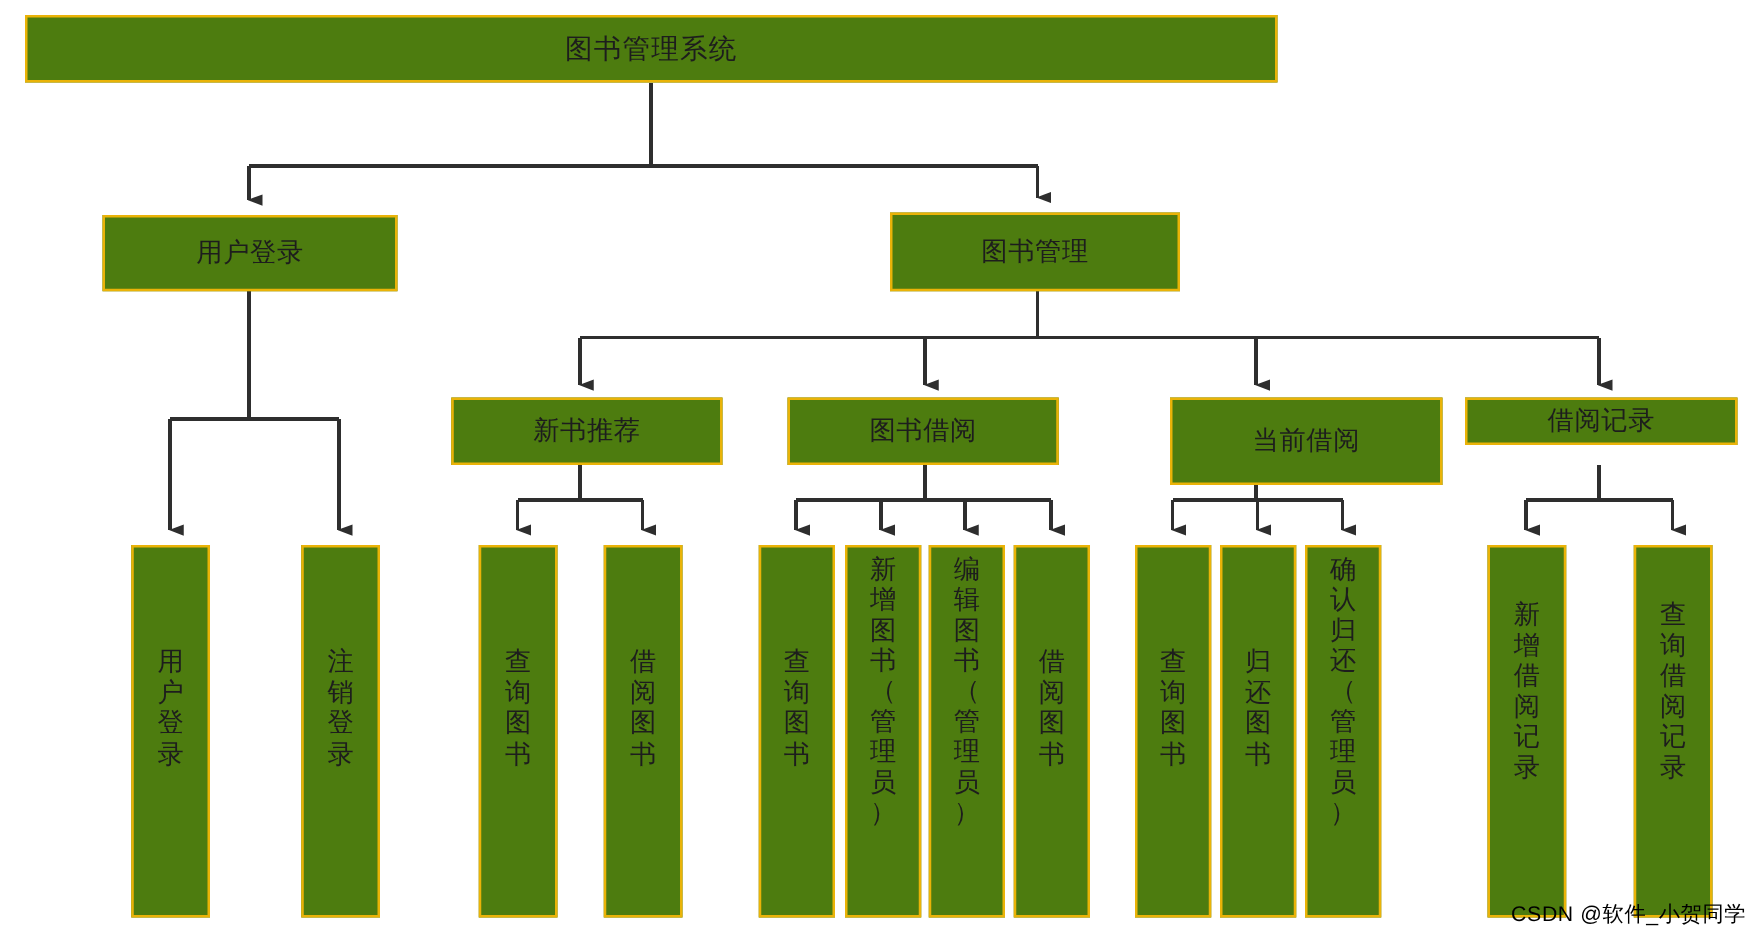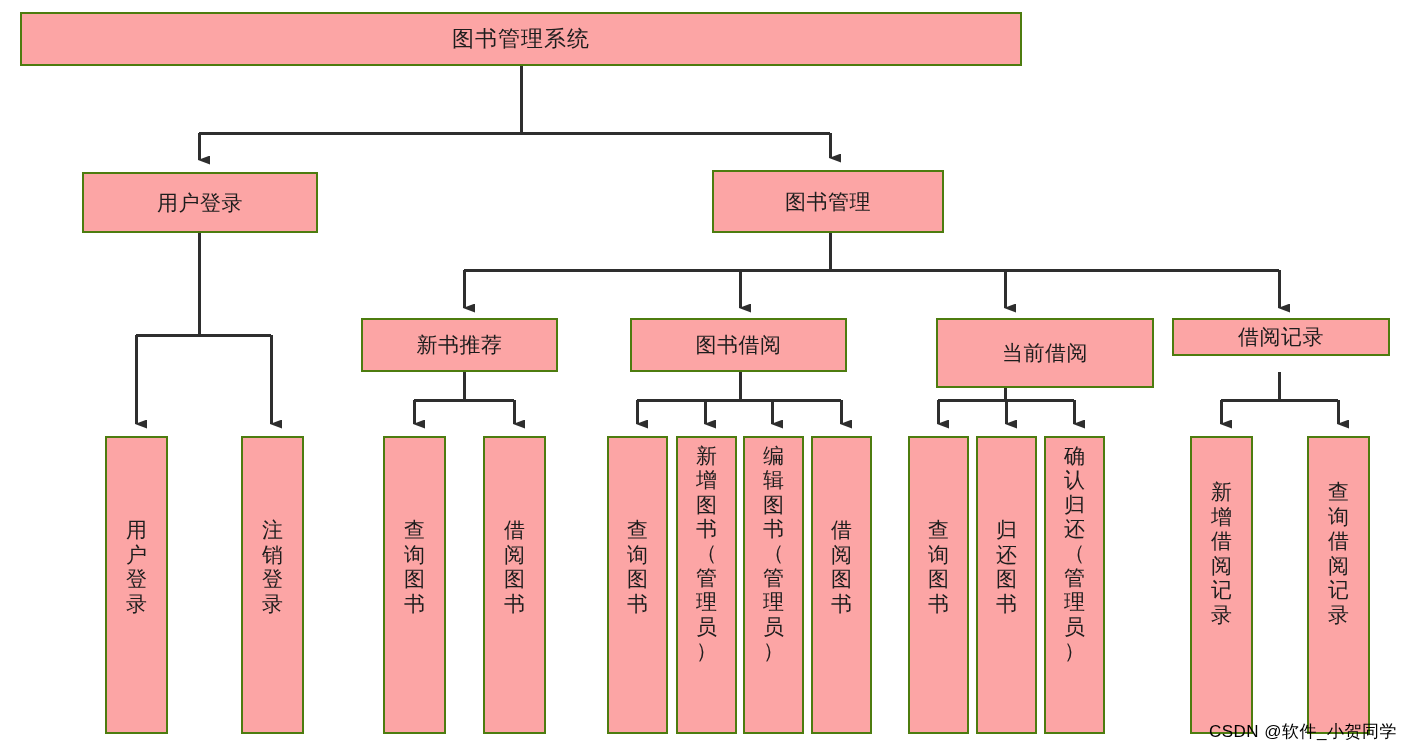--- a/index.html
+++ b/index.html
@@ -23,22 +23,22 @@
     position: absolute;
     left: 0;
     top: 0;
     width: 1405px;
     height: 747px;
     pointer-events: none;
   }
   .node {
     position: absolute;
     box-sizing: border-box;
-    background: #fca5a5;
-    border: 2px solid #4d7c0f;
+    background: #4d7c0f;
+    border: 2px solid #eab308;
     display: flex;
     align-items: center;
     justify-content: center;
     color: #1d1d1d;
   }
   .node-label {
     display: block;
     text-align: center;
     white-space: pre;
     line-height: 1.12;
@@ -135,21 +135,21 @@
     <span class="node-label">图书管理系统</span>
   </div>
 
   <div class="node h" style="left:82px; top:172px; width:236px; height:61px;">
     <span class="node-label">用户登录</span>
   </div>
   <div class="node h" style="left:712px; top:170px; width:232px; height:63px;">
     <span class="node-label">图书管理</span>
   </div>
 
-  <div class="node h" style="left:361px; top:318px; width:197px; height:54px;">
+  <div class="node h" style="left:361px; top:318px; width:217px; height:54px;">
     <span class="node-label">新书推荐</span>
   </div>
   <div class="node h" style="left:630px; top:318px; width:217px; height:54px;">
     <span class="node-label">图书借阅</span>
   </div>
   <div class="node h" style="left:936px; top:318px; width:218px; height:70px;">
     <span class="node-label">当前借阅</span>
   </div>
   <div class="node h" style="left:1172px; top:318px; width:218px; height:38px;">
     <span class="node-label">借阅记录</span>

